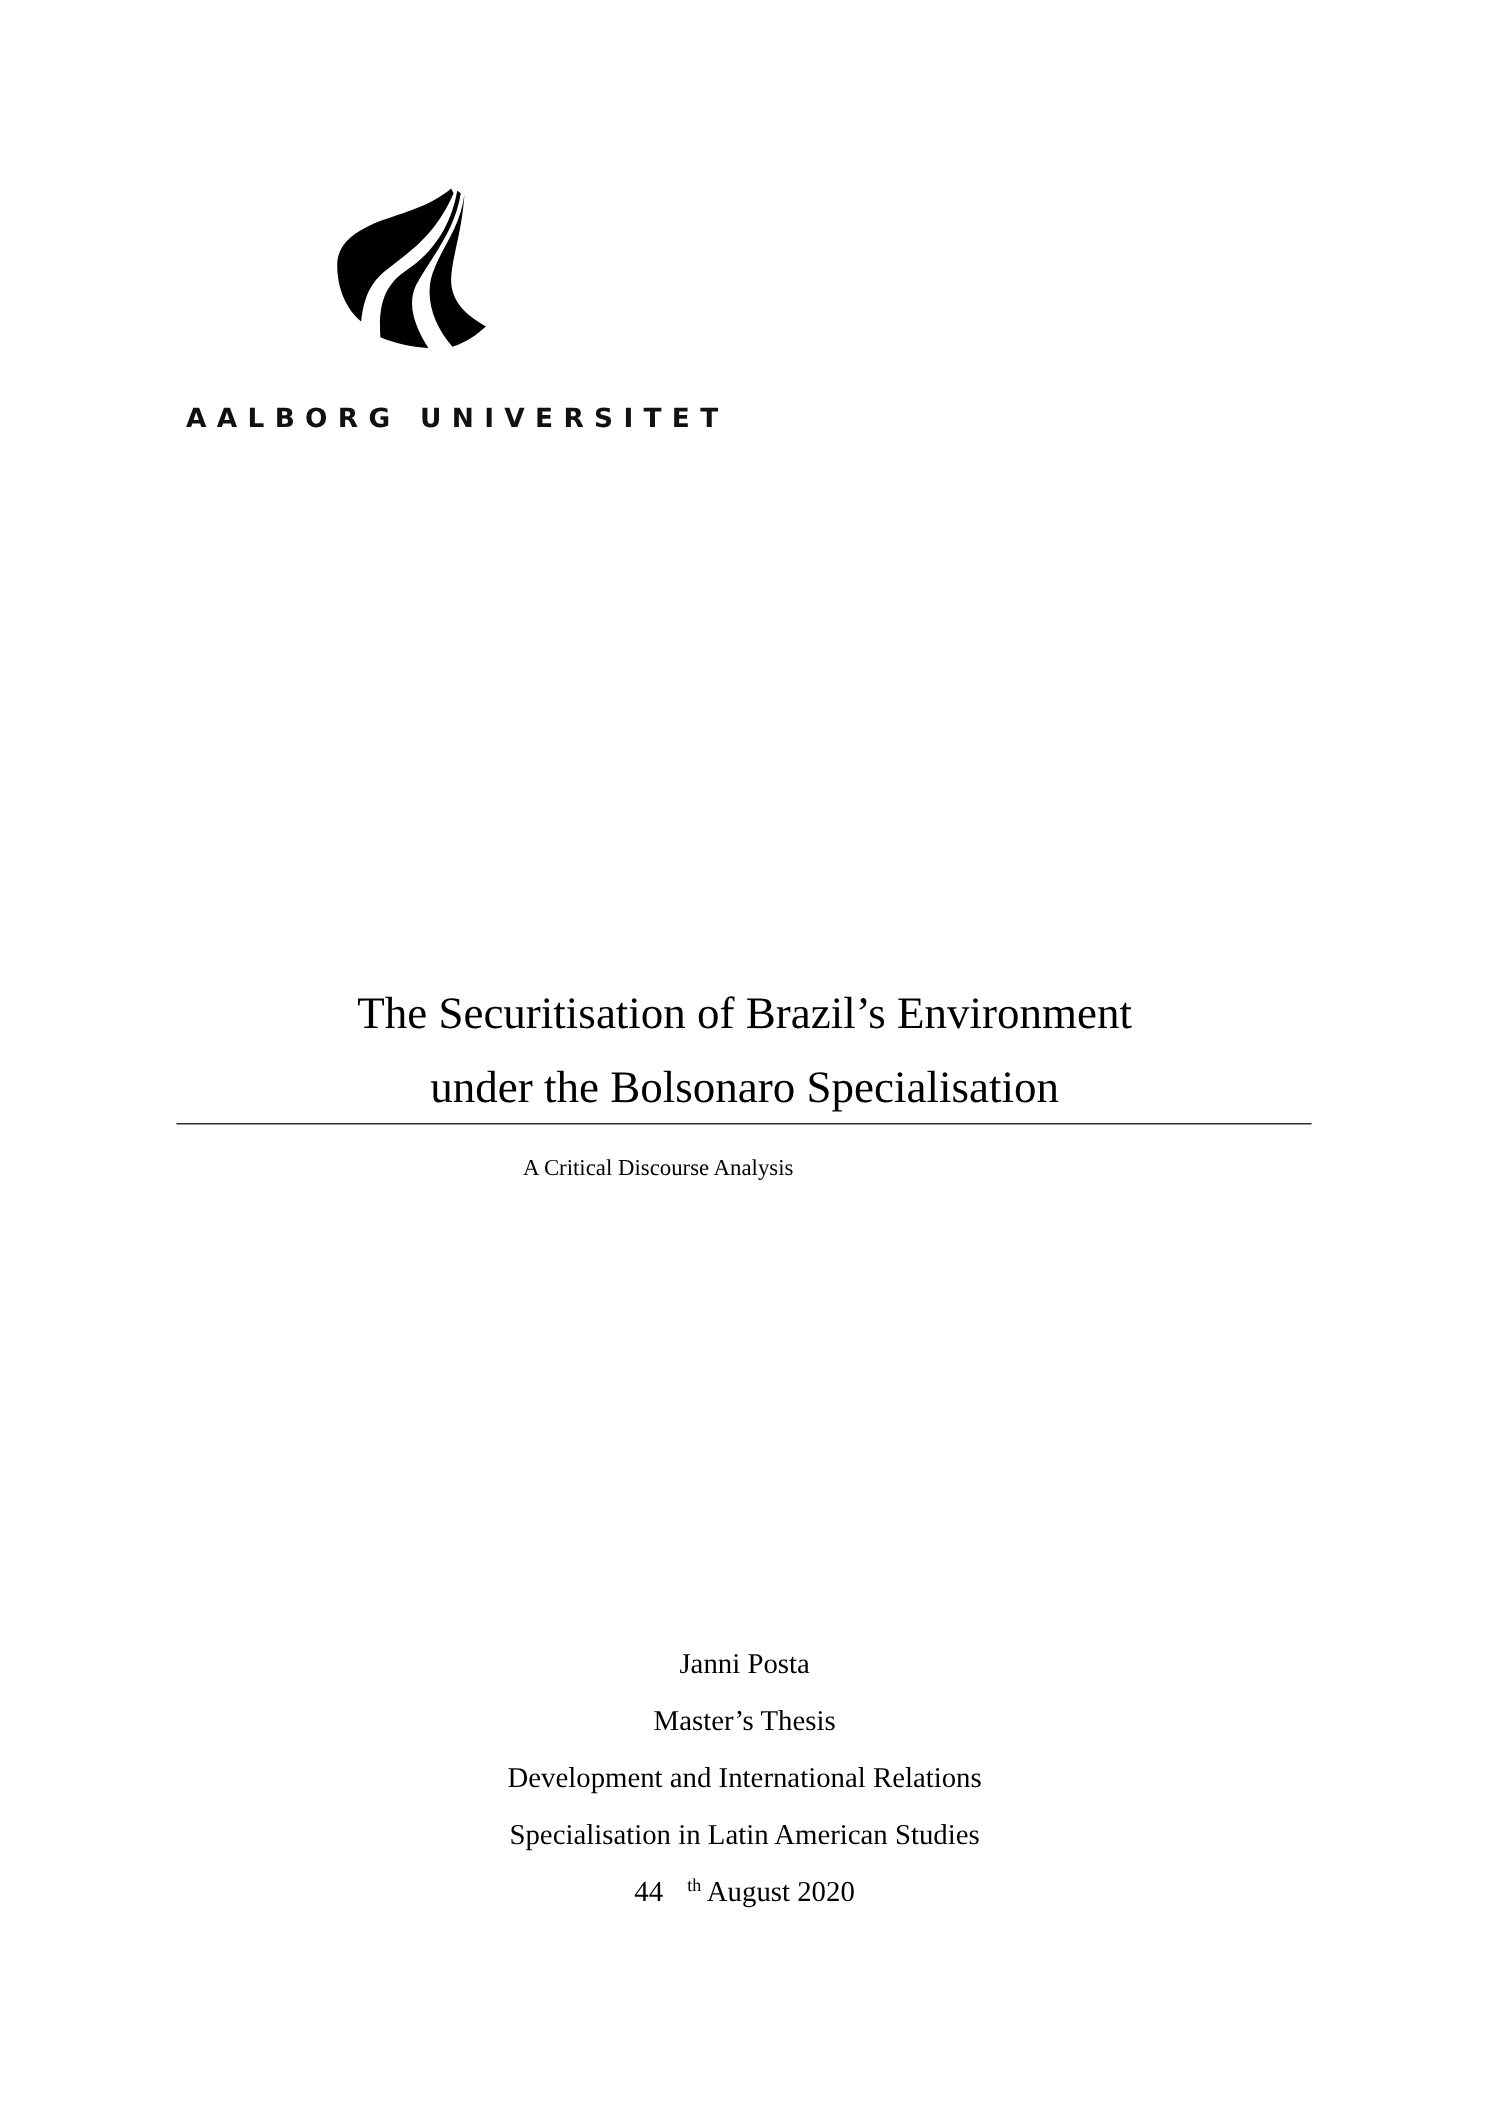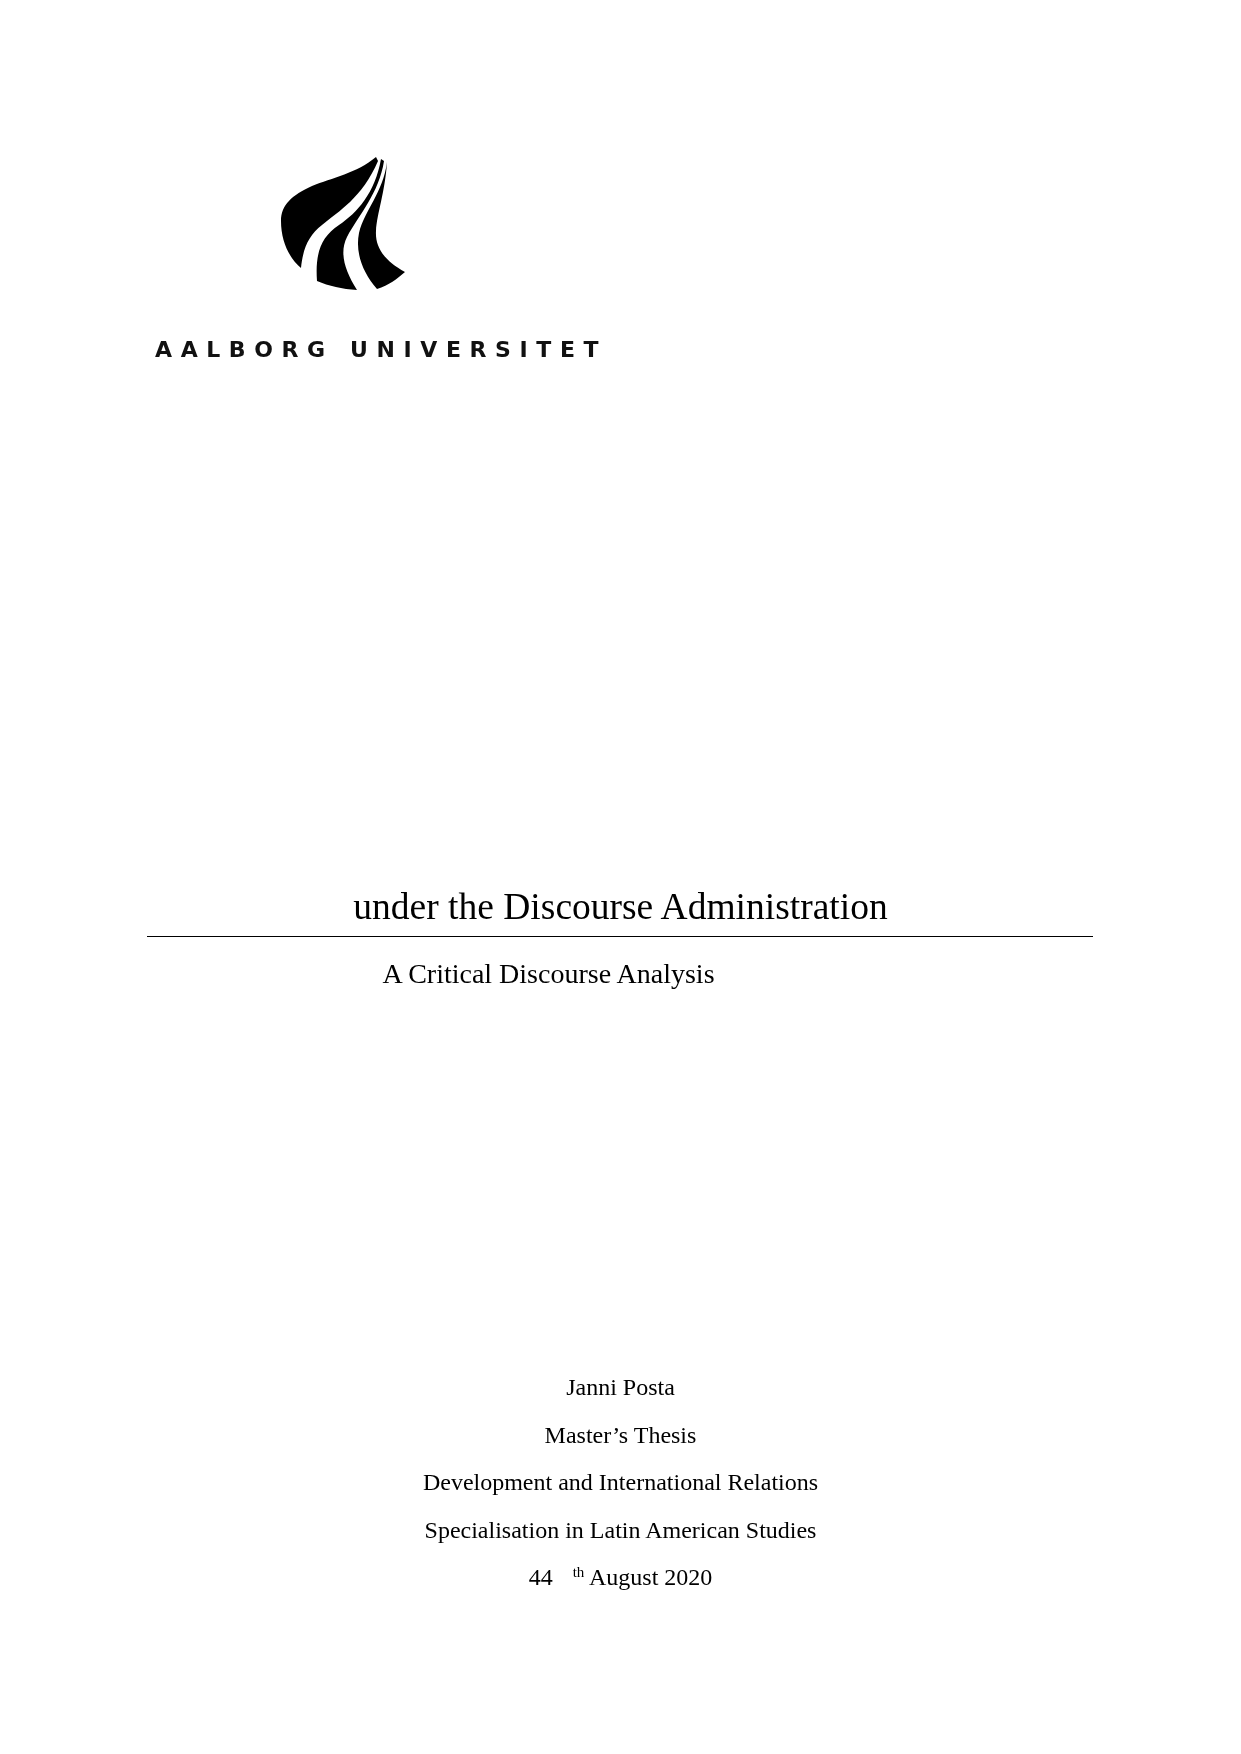--- a/index.html
+++ b/index.html
@@ -5,21 +5,21 @@
     html, body { margin: 0; padding: 0; background: #ffffff; }
     body { width: 1241px; height: 1754px; position: relative; overflow: hidden; font-family: "Liberation Serif", serif; color: #000; }
     .page { position: absolute; left: 0; top: 0; width: 1241px; height: 1754px; background: #ffffff; }
     .logo { position: absolute; left: 277px; top: 153px; width: 128px; height: 137px; }
     .logo svg { display: block; width: 128px; height: 137px; }
     .wordmark { position: absolute; left: 155px; top: 336px; width: 400px; height: 28px; font-family: "DejaVu Sans", sans-serif; font-weight: bold; font-size: 22px; letter-spacing: 8.6px; line-height: 28px; white-space: nowrap; color: #111; text-align: center; }
     .title-line { position: absolute; left: 0; width: 1241px; text-align: center; font-size: 37.5px; line-height: 44px; white-space: nowrap; }
     .t1 { top: 824px; }
     .t2 { top: 885px; }
     .rule { position: absolute; left: 147px; top: 936px; width: 946px; height: 0; border-top: 1.5px solid #000; }
-    .subtitle { position: absolute; left: 0; width: 1097px; top: 957px; text-align: center; font-size: 28px; line-height: 34px; white-space: nowrap; }
+    .subtitle { position: absolute; left: 0; width: 1097px; top: 957px; text-align: center; font-size: 19px; line-height: 34px; white-space: nowrap; }
     .info-line { position: absolute; left: 0; width: 1241px; text-align: center; font-size: 24px; line-height: 30px; white-space: nowrap; }
     .i1 { top: 1372px; }
     .i2 { top: 1419.5px; }
     .i3 { top: 1467px; }
     .i4 { top: 1514.5px; }
     .i5 { top: 1562px; }
     sup { font-size: 15px; line-height: 0; vertical-align: 0.55em; margin-left: 20px; }
   </style>
 </head>
 <body>
@@ -32,21 +32,22 @@
       <path d="M99 4 C 80 20, 55 25, 35 33 C 15 42, 4 52, 4 68 C 4 88, 12 105, 24 115 C 26 95, 32 82, 45 72 C 62 58, 85 45, 101 8 Z" fill="#000"></path>
 
       <path d="M104 6 C 98 40, 80 60, 62 72 C 44 84, 38 100, 40 128 C 52 133, 65 136, 80 137 C 68 118, 62 100, 70 84 C 82 62, 102 40, 107 8 Z" fill="#000"></path>
 
       <path d="M110 9 C 108 40, 100 60, 99 78 C 98 95, 108 108, 128 119 C 120 126, 112 132, 100 136 C 86 120, 78 100, 82 80 C 88 56, 106 40, 110 9 Z" fill="#000"></path>
     </svg>
   </div>
 
   <div class="wordmark">AALBORG UNIVERSITET</div>
 
-  <div class="title-line t2">under the Discourse Administration</div>
+  <div class="title-line t1">The Securitisation of Brazil’s Environment</div>
+  <div class="title-line t2">under the Bolsonaro Specialisation</div>
 
   <div class="rule"></div>
 
   <div class="subtitle">A Critical Discourse Analysis</div>
 
   <div class="info-line i1">Janni Posta</div>
   <div class="info-line i3">Development and International Relations</div>
   <div class="info-line i2">Master’s Thesis</div>
   <div class="info-line i4">Specialisation in Latin American Studies</div>
   <div class="info-line i5"><span>44</span><sup>th</sup> <span>August 2020</span></div>

